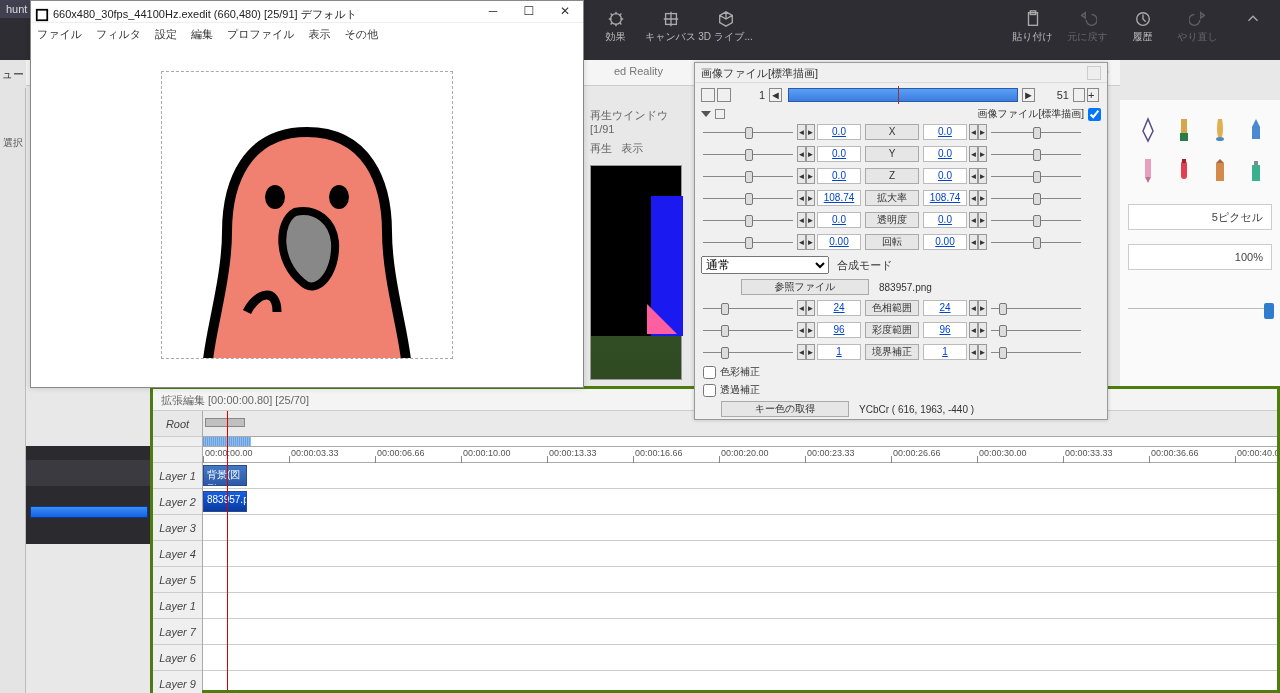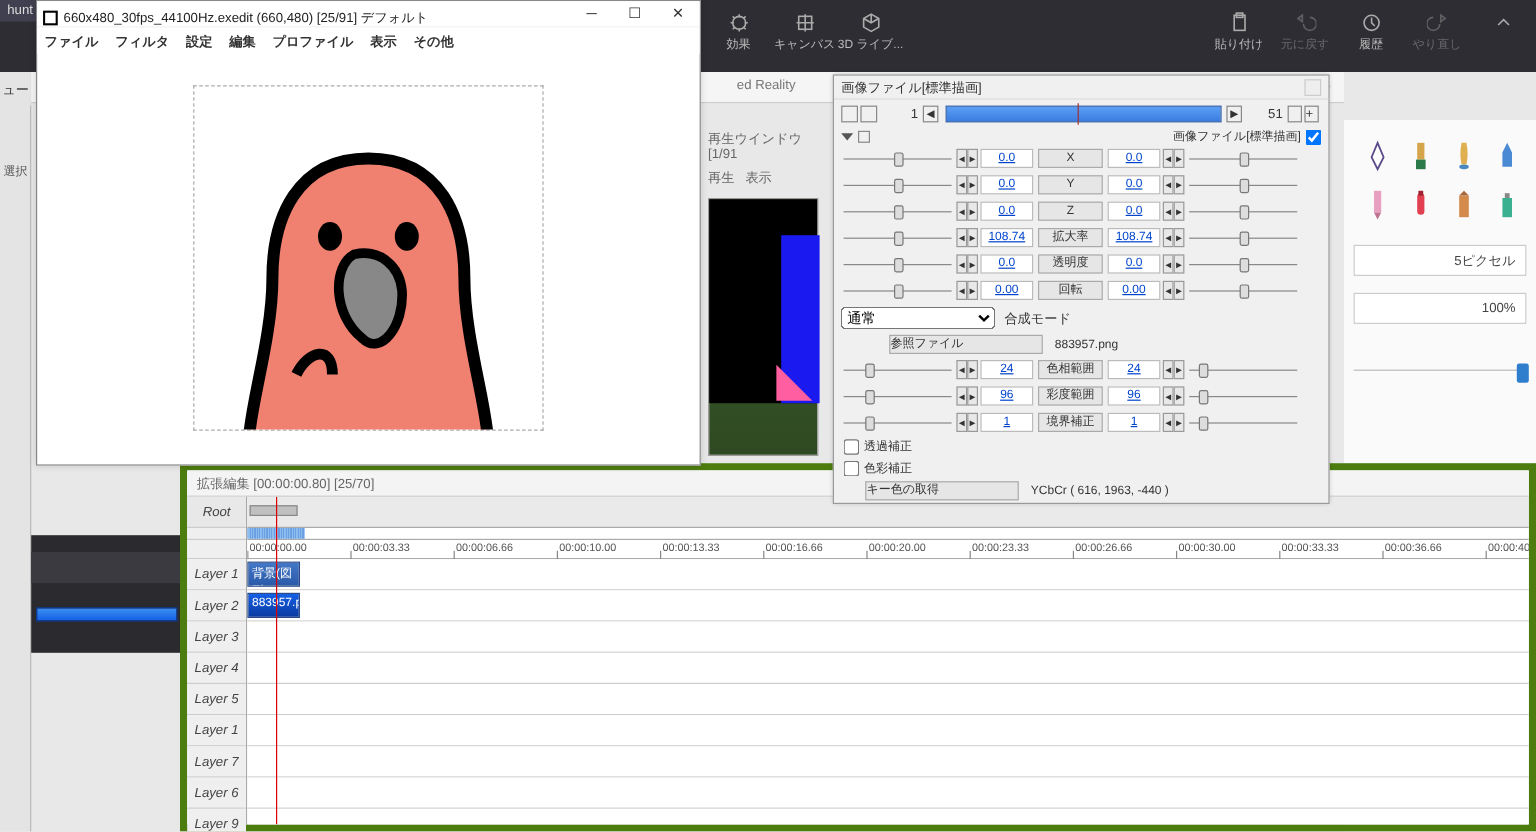--- a/index.html
+++ b/index.html
@@ -20,21 +20,21 @@
 
 .hunt { position:absolute; top:0; left:0; background:#404050; color:#ddd; font-size:11px; padding:3px 6px; }
 
 
 .aviutl { position: absolute; top: 0; left: 30px; width: 554px; height: 388px; background: #fff; border: 1px solid #888; box-shadow: 0 0 6px rgba(0,0,0,.15); z-index: 10; }
 .titlebar { height: 22px; background: #fff; display: flex; align-items: flex-end; font-size: 11px; color: #222; padding-left: 4px; border-bottom: 1px solid #eee; }
 .titlebar .icn { width: 14px; height: 14px; margin-right: 4px; }
 .winctrl { margin-left: auto; display: flex; }
 .winctrl div { width: 36px; height: 22px; display:flex; align-items:center; justify-content:center; font-size: 12px; color:#333; }
 .menubar { height: 22px; display: flex; align-items: center; font-size: 11px; color: #333; padding-left: 6px; background:#fff; }
-.menubar span { margin-right: 14px; font-weight: bold; }
+.menubar span { margin-right: 14px; }
 .preview { height: 340px; display:flex; align-items:center; justify-content:center; position:relative; }
 .dashed { border: 1px dashed #aaa; width: 292px; height: 288px; display:flex; justify-content:center; align-items:flex-end; overflow:hidden; background:#fff;}
 .bird { width: 240px; height: 250px; position:relative; margin-bottom:-4px; }
 
 
 .playwin { position:absolute; top:105px; left:590px; width:100px; z-index:5; font-size:11px; color:#666; }
 .playwin .pt { padding:3px 0; }
 .playwin .gamebg { margin-top:6px; width:92px; height:215px; background:linear-gradient(#3a5d2a, #2f4a22); border:1px solid #999; position:relative;}
 .gamebg .sky{position:absolute;top:0;left:0;right:0;height:170px;background:#000;}
 .gamebg .blue{position:absolute;top:30px;left:60px;width:32px;height:140px;background:#1a1af0;}
@@ -42,21 +42,21 @@
 
 
 .righttools { position:absolute; top:100px; right:0; width:160px; bottom:0; background:#fafafa; z-index:4; }
 .rticons { display:flex; flex-wrap:wrap; padding:10px 0 0 10px; }
 .rticons div { width:36px; height:36px; margin:2px 0; display:flex; align-items:center; justify-content:center; }
 .rtfield { margin:14px 8px 6px 8px; height:26px; border:1px solid #ccc; display:flex; align-items:center; justify-content:flex-end; padding:0 8px; font-size:11px; color:#444; background:#fff;}
 .rtruler { margin:38px 8px 0 8px; height:16px; position:relative; border-top:1px solid #bbb;}
 .rtruler .handle { position:absolute; right:-2px; top:-6px; width:10px; height:16px; background:#2f7dcd; border-radius:2px;}
 
 
-.timeline { position:absolute; top:386px; left:150px; right:0; bottom:0; background:#fff; border:6px solid #4d7c0f; z-index:9; }
+.timeline { position:absolute; top:386px; left:150px; right:0; bottom:0; background:#fff; border:3px solid #4d7c0f; z-index:9; }
 .tl-head { height:22px; background:#f4f4f4; border-bottom:1px solid #ccc; font-size:11px; color:#666; padding:4px 8px; }
 .tl-body { position:absolute; top:22px; bottom:0; left:0; right:0; display:flex; }
 .tl-names { width:50px; border-right:1px solid #aaa; }
 .tl-row { height:26px; border-bottom:1px solid #ccc; font-size:11px; color:#444; display:flex; align-items:center; justify-content:center; background:#efefef;font-style:italic;}
 .tl-root { background:#e8e8e8;}
 .tl-scroll { height:12px; border-bottom:1px solid #aaa; background:#eaeaea; position:relative;}
 .tl-scroll .th{position:absolute;left:2px;top:1px;width:40px;height:9px;background:#c0c0c0;border:1px solid #888;}
 .tl-tracks { flex:1; position:relative; overflow:hidden;}
 .ruler { height:16px; border-bottom:1px solid #aaa; position:relative; font-size:9px; color:#555; background:#fff;}
 .ruler .tick{position:absolute;top:0;height:16px;}
@@ -88,21 +88,21 @@
 .slider-track .line{position:absolute;top:7px;left:2px;right:2px;height:1px;background:#888;}
 .slider-track .knob{position:absolute;top:2px;width:8px;height:12px;background:#ddd;border:1px solid #777;border-radius:2px;}
 .spin {width:18px;height:16px;display:flex;}
 .spin div{width:9px;height:16px;border:1px solid #999;background:#e8e8e8;display:flex;align-items:center;justify-content:center;font-size:8px;}
 .valbox{width:44px;height:16px;border:1px solid #bbb;background:#fff;text-align:center;font-size:10px;line-height:14px;margin:0 2px;text-decoration:underline;color:#0044cc;}
 .label-btn{width:54px;height:16px;border:1px solid #aaa;background:#e6e6e6;text-align:center;font-size:10px;line-height:14px;margin:0 2px;}
 .mode-row{display:flex;align-items:center;padding:4px 6px;height:24px;}
 .mode-row select{font-size:12px;height:18px;width:128px;}
 .mode-row .ml{margin-left:8px;}
 .file-row{display:flex;align-items:center;padding:2px 6px;height:20px;}
-.file-row .btn{width:128px;height:16px;border:1px solid #aaa;background:#e6e6e6;font-size:10px;line-height:14px;}
+.file-row .btn{width:128px;height:16px;border:1px solid #aaa;background:#e6e6e6;text-align:center;font-size:10px;line-height:14px;}
 .file-row .fn{margin-left:10px;font-size:10px;}
 .chk-row{padding:2px 8px;height:18px;display:flex;align-items:center;font-size:10px;}
 .chk-row input{margin-right:4px;}
 
 .dark-strip{position:absolute;top:446px;left:26px;width:124px;height:98px;background:#2b2b2f;z-index:6;}
 .dark-strip .hl{height:26px;background:#3a3a40;}
 .bluebar{position:absolute;top:506px;left:30px;width:118px;height:12px;background:linear-gradient(#3a8ff0,#1560e6);border:1px solid #0a3a90;z-index:7;}
 
 .bg-panel{position:absolute;top:60px;left:26px;right:160px;height:26px;background:#f5f5f5;border-bottom:1px solid #ccc;z-index:3;font-size:11px;color:#777;padding:5px 8px;text-align:right;}
 </style>
@@ -589,24 +589,24 @@
           <div>►</div>
         </div>
         <div class="slider-track">
           <div class="line"></div>
           <div class="knob" style="left:10px"></div>
         </div>
       </div>
     </div>
   <div class="chk-row">
       <input type="checkbox" style="">
-      <span>透過補正</span>
+      <span>色彩補正</span>
     </div>
   <div class="chk-row">
       <input type="checkbox" style="">
-      <span>色彩補正</span>
+      <span>透過補正</span>
     </div>
   <div class="file-row">
     <div style="width:20px"></div>
     <div class="btn">キー色の取得</div>
     <span class="fn">YCbCr ( 616, 1963, -440 )</span>
   </div>
 </div>
 
 </body></html>

